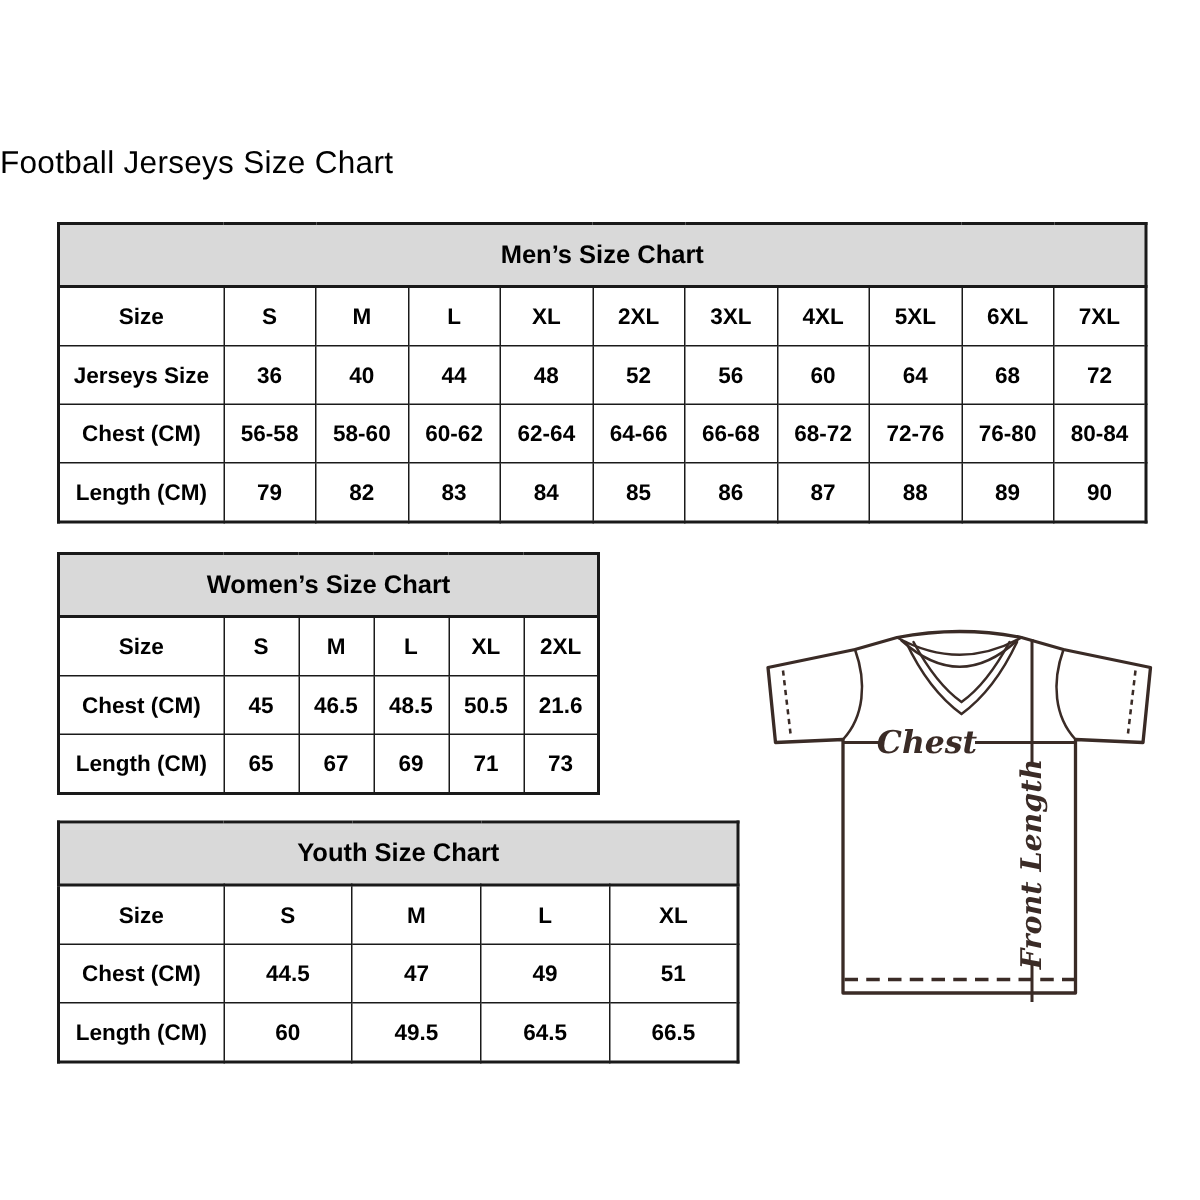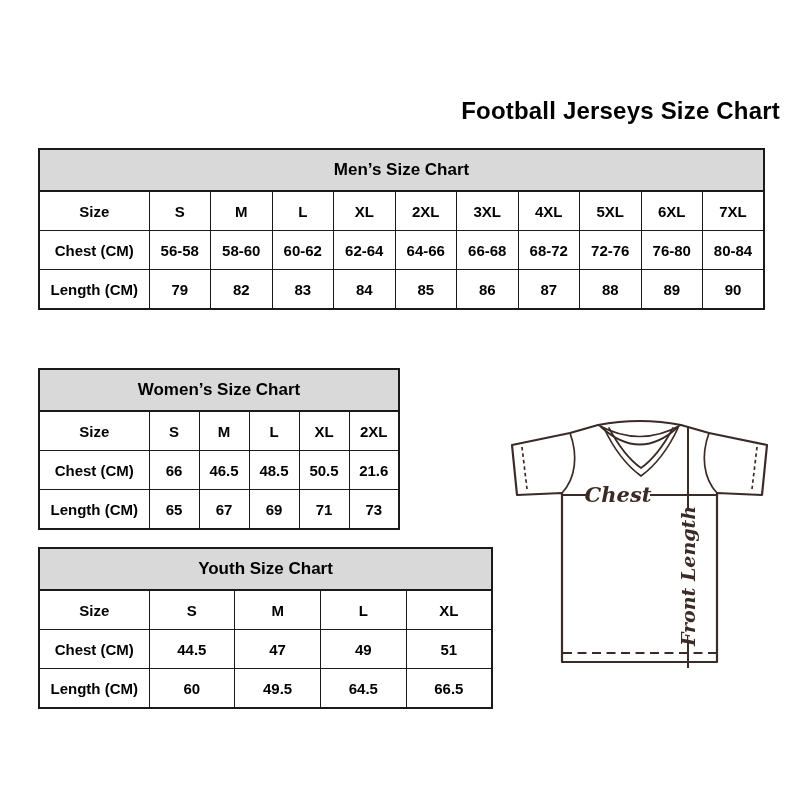--- a/index.html
+++ b/index.html
@@ -8,22 +8,22 @@
     --jersey:#3a2b26;
     --text:#000000;
   }
   html,body{margin:0;padding:0;}
   body{
     width:800px;height:800px;position:relative;background:#ffffff;
     font-family:"Liberation Sans", sans-serif;color:var(--text);
     overflow:hidden;
   }
   .page-title{
-    position:absolute;top:97px;left:0;width:780px;text-align:right;
-    font-size:24px;font-weight:bold;letter-spacing:.2px;
+    position:absolute;top:97px;left:0;width:780px;text-align:left;
+    font-size:21px;font-weight:normal;letter-spacing:.2px;
   }
   table.size-table{
     position:absolute;border-collapse:collapse;table-layout:fixed;
     background:#fff;border:2px solid var(--border);
   }
   table.size-table th, table.size-table td{
     border:1.5px solid var(--border);
     text-align:center;vertical-align:middle;
     font-weight:bold;color:var(--text);
     padding:0;overflow:hidden;white-space:nowrap;
@@ -83,20 +83,33 @@
         <td>L</td>
         <td>XL</td>
         <td>2XL</td>
         <td>3XL</td>
         <td>4XL</td>
         <td>5XL</td>
         <td>6XL</td>
         <td>7XL</td>
       </tr>
       <tr>
+        <th>Jerseys Size</th>
+        <td>36</td>
+        <td>40</td>
+        <td>44</td>
+        <td>48</td>
+        <td>52</td>
+        <td>56</td>
+        <td>60</td>
+        <td>64</td>
+        <td>68</td>
+        <td>72</td>
+      </tr>
+      <tr>
         <th>Chest (CM)</th>
         <td>56-58</td>
         <td>58-60</td>
         <td>60-62</td>
         <td>62-64</td>
         <td>64-66</td>
         <td>66-68</td>
         <td>68-72</td>
         <td>72-76</td>
         <td>76-80</td>
@@ -136,21 +149,21 @@
       <tr>
         <th>Size</th>
         <td>S</td>
         <td>M</td>
         <td>L</td>
         <td>XL</td>
         <td>2XL</td>
       </tr>
       <tr>
         <th>Chest (CM)</th>
-        <td>66</td>
+        <td>45</td>
         <td>46.5</td>
         <td>48.5</td>
         <td>50.5</td>
         <td>21.6</td>
       </tr>
       <tr>
         <th>Length (CM)</th>
         <td>65</td>
         <td>67</td>
         <td>69</td>

